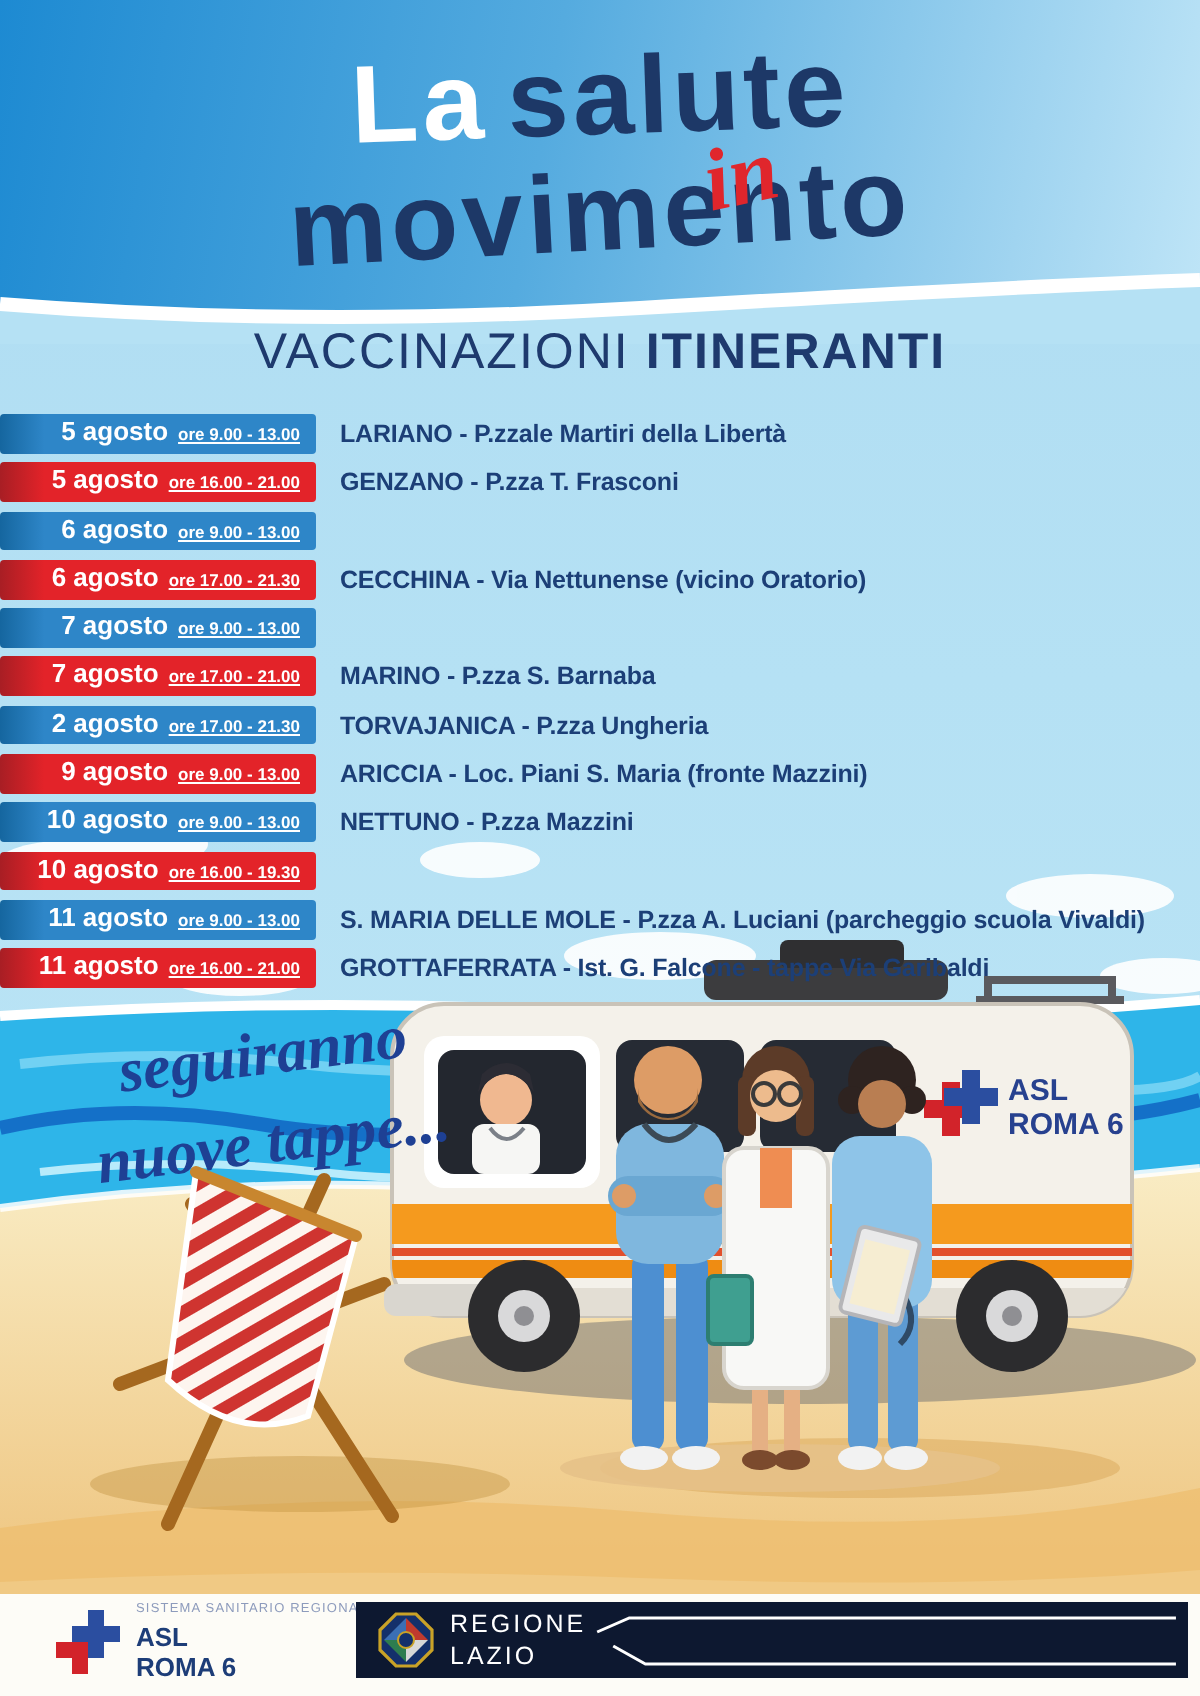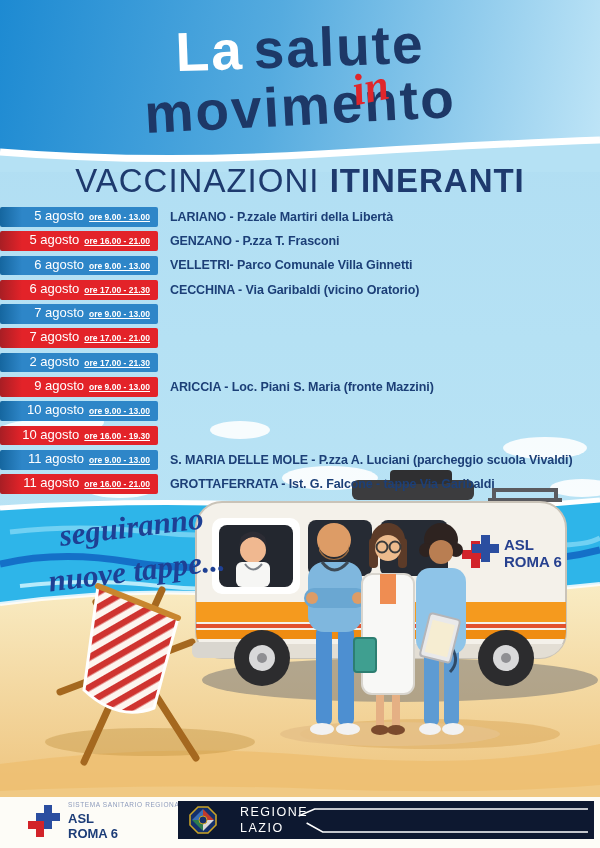--- a/index.html
+++ b/index.html
@@ -16,31 +16,31 @@
                  font-size:55px; font-weight:bold; letter-spacing:2px; color:#1d3867;
                  transform:rotate(-2deg); }
   .title-line1 .w1 { color:#ffffff; margin-right:10px; }
   .title-line2 { position:absolute; top:74px; left:0; width:600px; text-align:center;
                  font-size:55px; font-weight:bold; letter-spacing:2px; color:#1d3867;
                  transform:rotate(-3deg); }
   .title-in { position:absolute; top:62px; left:352px; font-family:"Liberation Serif", serif;
               font-style:italic; font-weight:bold; font-size:44px; color:#e0262c;
               transform:rotate(-12deg); }
   .subtitle { position:absolute; top:162px; left:0; width:600px; text-align:center;
-              font-size:33px; color:#1e3a6e; letter-spacing:1px; }
+              font-size:25px; color:#1e3a6e; letter-spacing:1px; }
   .subtitle .bold { font-weight:bold; }
 
   
   .schedule { position:absolute; top:207px; left:0; width:600px; z-index:5; }
   .row { display:flex; align-items:center; height:19.7px; margin-bottom:4.6px; }
   .badge { width:158px; height:19.7px; border-radius:2px; display:flex; align-items:baseline;
            justify-content:flex-end; gap:5px; padding:2px 8px 0 4px; color:#fff; }
   .badge.blue { background:linear-gradient(90deg,#15669f 0%,#2e86c8 14%,#2e86c8 100%); }
   .badge.red  { background:linear-gradient(90deg,#a81e24 0%,#e32329 14%,#e32329 100%); }
-  .badge-date { font-size:13px; font-weight:normal; line-height:1; }
+  .badge-date { font-size:13px; font-weight:bold; line-height:1; }
   .badge-time { font-size:8.5px; font-weight:bold; line-height:1;text-decoration:underline; }
   .row-location { margin-left:12px; font-size:12.5px; font-weight:bold; color:#1c3f77;
                   white-space:nowrap; letter-spacing:-0.1px; }
 
   
   .scene { position:absolute; top:390px; left:0; width:600px; height:405px; z-index:1; }
   .tagline { position:absolute; top:505px; left:12px; width:244px; z-index:2;
              transform:rotate(-7deg); text-align:center; color:#1e4094;
              font-family:"Liberation Serif", serif; font-style:italic; font-weight:bold;
              font-size:31px; line-height:44px; }
@@ -49,21 +49,21 @@
   .footer { position:absolute; top:795px; left:0; width:600px; height:53px; background:#fdfcf7; z-index:6; }
   .footer-wave { position:absolute; top:-12px; left:0; width:600px; height:14px; }
   .asl-logo { position:absolute; top:4px; left:22px; display:flex; }
   .asl-cross { width:42px; height:44px; }
   .asl-text { margin-left:4px; padding-top:2px; }
   .ssr { font-size:6.5px; color:#8d9bbc; letter-spacing:0.6px; margin-bottom:4px; }
   .asl-name { font-size:13px; font-weight:bold; color:#1d3d78; line-height:1.15; }
   .banner { position:absolute; top:6px; left:178px; right:6px; height:38px; background:#0d1830;
             display:flex; align-items:center; }
   .crest { width:28px; height:28px; margin-left:11px; }
-  .banner-text { margin-left:23px; color:#ffffff; font-size:12.5px; letter-spacing:1.5px; line-height:1.3; }
+  .banner-text { margin-left:8px; color:#ffffff; font-size:12.5px; letter-spacing:1.5px; line-height:1.3; }
   .banner-lines { position:absolute; left:0; top:0; width:100%; height:38px; }
 </style>
 </head>
 <body>
 
 <div class="poster">
 
   <div class="header">
     <svg class="header-curve" viewBox="0 0 600 44" preserveAspectRatio="none">
       <path d="M0,24 Q150,36 320,26 T600,12 L600,44 L0,44 Z" fill="#b5e1f4"></path>
@@ -254,65 +254,67 @@
         <span class="badge-time">ore 16.00 - 21.00</span>
       </div>
       <div class="row-location">GENZANO - P.zza T. Frasconi</div>
     </div>
 
     <div class="row">
       <div class="badge blue">
         <span class="badge-date">6 agosto</span>
         <span class="badge-time">ore 9.00 - 13.00</span>
       </div>
-      <div class="row-location">VELLETRI- Parco Comunale Villa Ginnetti</div>
     </div>
 
     <div class="row">
       <div class="badge red">
         <span class="badge-date">6 agosto</span>
         <span class="badge-time">ore 17.00 - 21.30</span>
       </div>
-      <div class="row-location">CECCHINA - Via Garibaldi (vicino Oratorio)</div>
+      <div class="row-location">CECCHINA - Via Nettunense (vicino Oratorio)</div>
     </div>
 
     <div class="row">
       <div class="badge blue">
         <span class="badge-date">7 agosto</span>
         <span class="badge-time">ore 9.00 - 13.00</span>
       </div>
     </div>
 
     <div class="row">
       <div class="badge red">
         <span class="badge-date">7 agosto</span>
         <span class="badge-time">ore 17.00 - 21.00</span>
       </div>
+      <div class="row-location">MARINO - P.zza S. Barnaba</div>
     </div>
 
     <div class="row">
       <div class="badge blue">
         <span class="badge-date">2 agosto</span>
         <span class="badge-time">ore 17.00 - 21.30</span>
       </div>
+      <div class="row-location">TORVAJANICA - P.zza Ungheria</div>
     </div>
 
     <div class="row">
       <div class="badge red">
         <span class="badge-date">9 agosto</span>
         <span class="badge-time">ore 9.00 - 13.00</span>
       </div>
       <div class="row-location">ARICCIA - Loc. Piani S. Maria (fronte Mazzini)</div>
     </div>
 
     <div class="row">
       <div class="badge blue">
         <span class="badge-date">10 agosto</span>
         <span class="badge-time">ore 9.00 - 13.00</span>
       </div>
+      <div class="row-location">NETTUNO - P.zza Mazzini</div>
     </div>
 
     <div class="row">
       <div class="badge red">
         <span class="badge-date">10 agosto</span>
         <span class="badge-time">ore 16.00 - 19.30</span>
       </div>
     </div>
 
     <div class="row">

